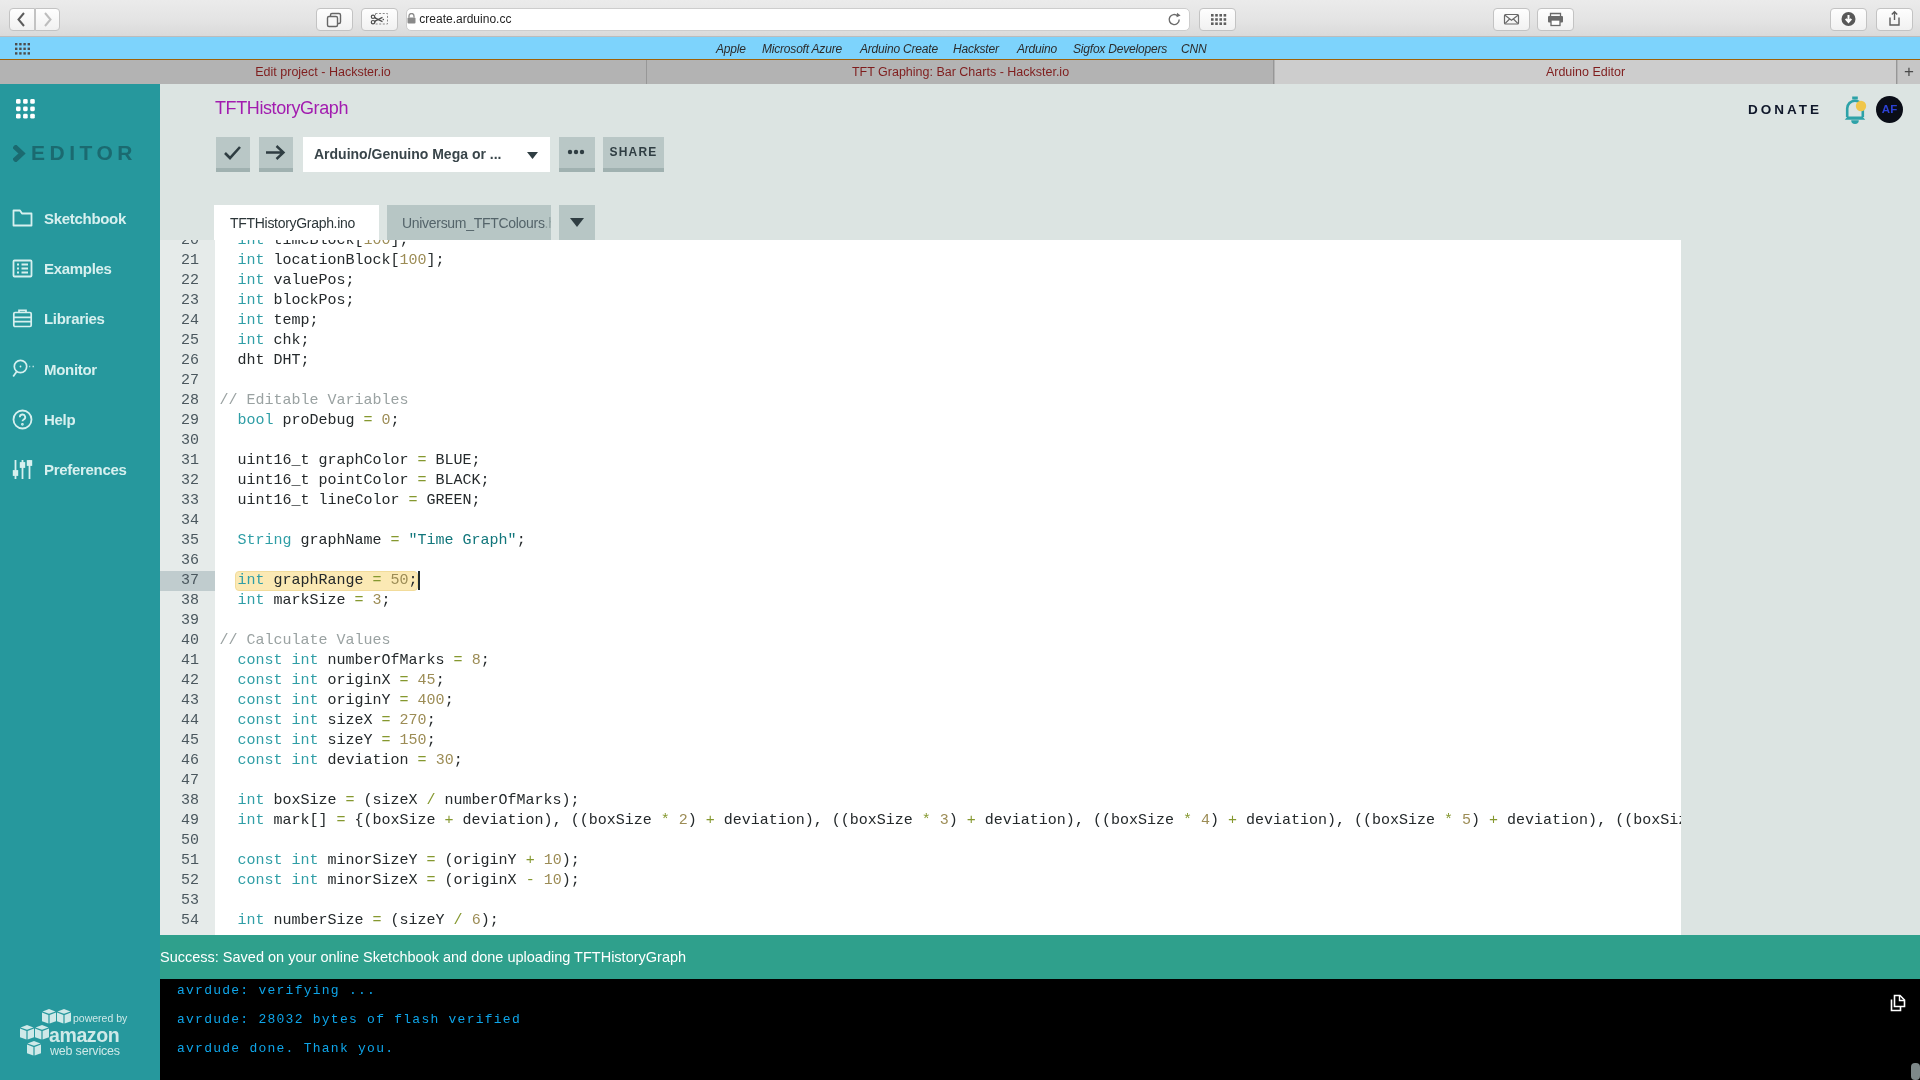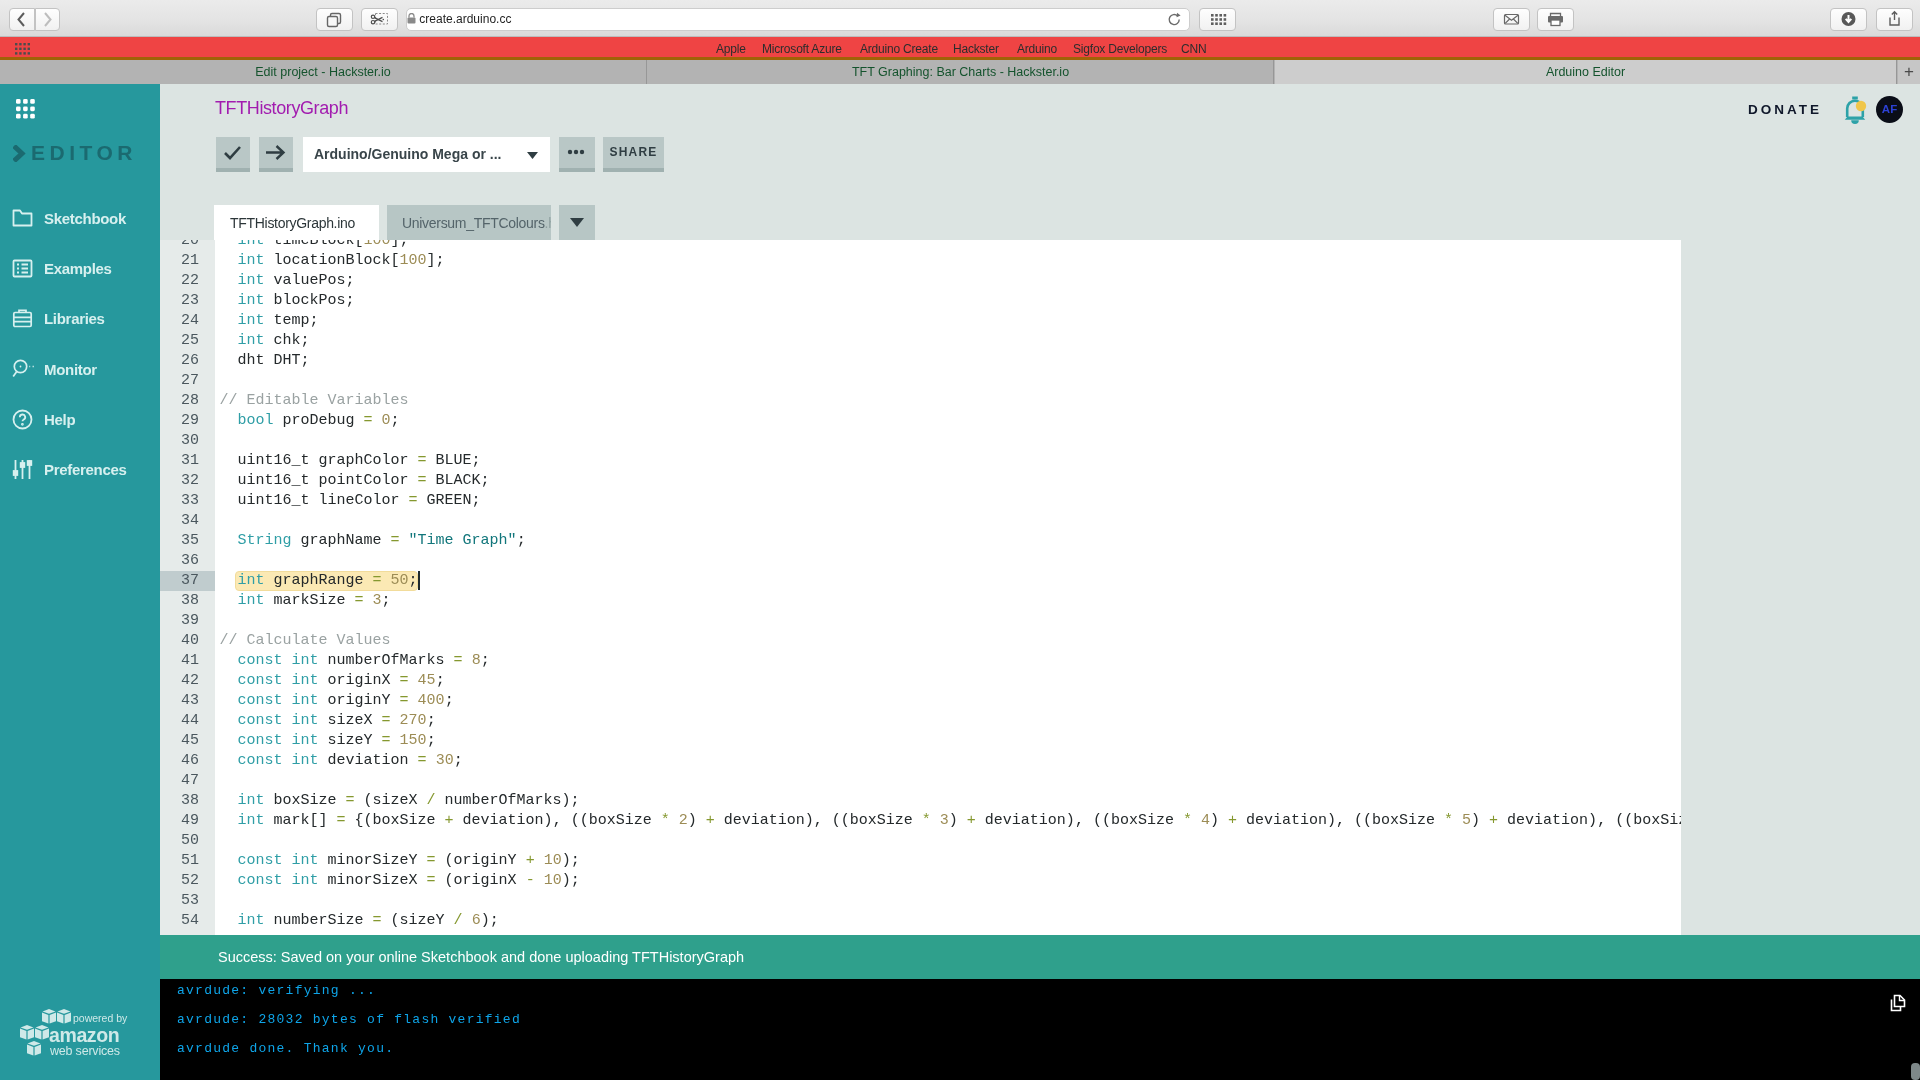--- a/index.html
+++ b/index.html
@@ -4,25 +4,25 @@
 <style>
   * { margin:0; padding:0; box-sizing:border-box; }
   html,body { width:1920px; height:1080px; overflow:hidden; font-family:"Liberation Sans", sans-serif; }
 
   
   #toolbar { position:absolute; left:0; top:0; width:1920px; height:37px;
     background:linear-gradient(180deg,#ebebeb 0%,#e4e4e4 55%,#dadada 100%);
     border-bottom:1px solid #bcbcbc; }
   .tbtn { position:absolute; top:8px; height:23px; background:linear-gradient(180deg,#fefefe,#f1f1f1);
     border:1px solid #c3c3c3; border-radius:4px; }
-  #bookmarks { position:absolute; left:0; top:37px; width:1920px; height:23px; background:#ef4444;
-    border-bottom:3px solid #a16207; font-size:12px; letter-spacing:-0.2px; color:#2d2d2d; }
+  #bookmarks { position:absolute; left:0; top:37px; width:1920px; height:23px; background:#7dd3fc;
+    border-bottom:1px solid #a16207; font-size:12px; letter-spacing:-0.2px; color:#2d2d2d;font-style:italic; }
   .bm { position:absolute; top:5px; font-weight:500; }
   #tabbar { position:absolute; left:0; top:60px; width:1920px; height:24px; background:#b3b3b3; }
-  .tab { position:absolute; top:0; height:24px; font-size:12.5px; color:#14532d;
+  .tab { position:absolute; top:0; height:24px; font-size:12.5px; color:#7f1d1d;
     display:flex; align-items:center; justify-content:center; }
 
   
   #app { position:absolute; left:0; top:84px; width:1920px; height:996px; background:#dce4e2; }
   #sidebar { position:absolute; left:0; top:0; width:160px; height:996px; background:#26989d; }
   .menuitem { position:absolute; left:12px; display:flex; align-items:center; color:#d7f0ef;
     font-size:15px; font-weight:700; letter-spacing:-0.3px; }
   .menuitem svg { margin-right:11px; }
 
   #header { position:absolute; left:160px; top:0; width:1760px; height:156px; background:#dce4e2; }
@@ -428,21 +428,21 @@
 
     <svg width="22" height="22" viewBox="0 0 22 22" style="position:absolute; left:1714px; top:26px;">
         <g fill="none" stroke="#3c4850" stroke-width="1.8">
       <path d="M8 8 L2.6 2.6 M1.6 6.2 L1.6 1.6 L6.2 1.6"></path>
       <path d="M14 8 L19.4 2.6 M15.8 1.6 L20.4 1.6 L20.4 6.2"></path>
       <path d="M8 14 L2.6 19.4 M1.6 15.8 L1.6 20.4 L6.2 20.4"></path>
       <path d="M14 14 L19.4 19.4 M20.4 15.8 L20.4 20.4 L15.8 20.4"></path>
     </g>
       </svg>
   </div>
-  <div id="successbar"><span style="margin-left:58px">Success: Saved on your online Sketchbook and done uploading TFTHistoryGraph</span></div>
+  <div id="successbar"><span style="">Success: Saved on your online Sketchbook and done uploading TFTHistoryGraph</span></div>
   <div id="console">
     <div style="position:absolute; left:17px; top:4px;">avrdude: verifying ...</div>
     <div style="position:absolute; left:17px; top:33px;">avrdude: 28032 bytes of flash verified</div>
     <div style="position:absolute; left:17px; top:62px;">avrdude done. Thank you.</div>
     <svg width="18" height="18" viewBox="0 0 18 18" style="position:absolute; left:1728px; top:15px;">
         <g fill="none" stroke="#fff" stroke-width="1.6">
       <path d="M3.5 5.5 L3.5 16.5 L12.5 16.5 L12.5 13"></path>
       <path d="M6.5 1.5 L12 1.5 L16.5 6 L16.5 12.5 L6.5 12.5 Z"></path>
       <path d="M11.5 1.8 L11.5 6.5 L16.2 6.5" stroke-width="1.4"></path>
     </g>

